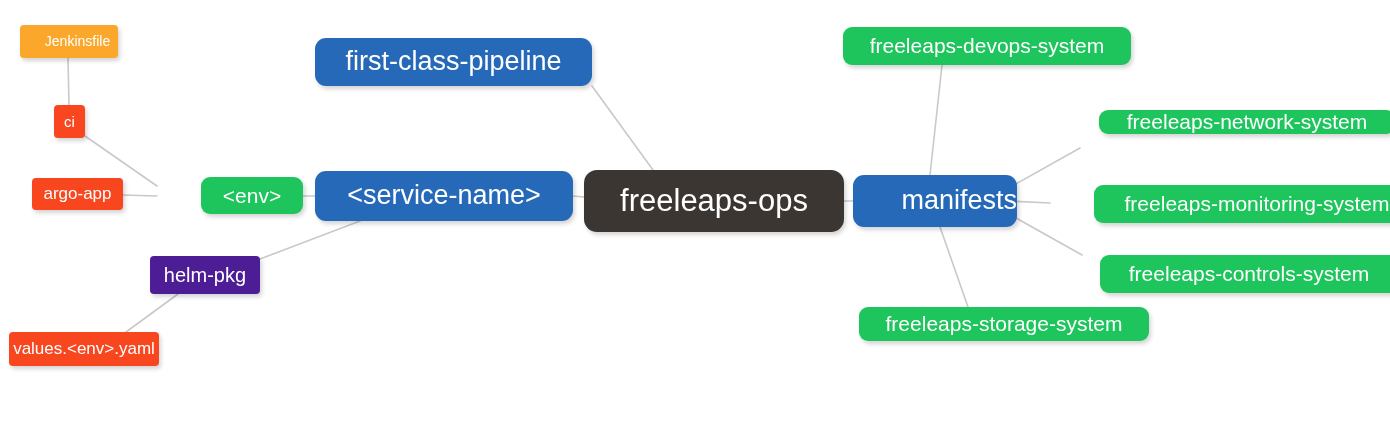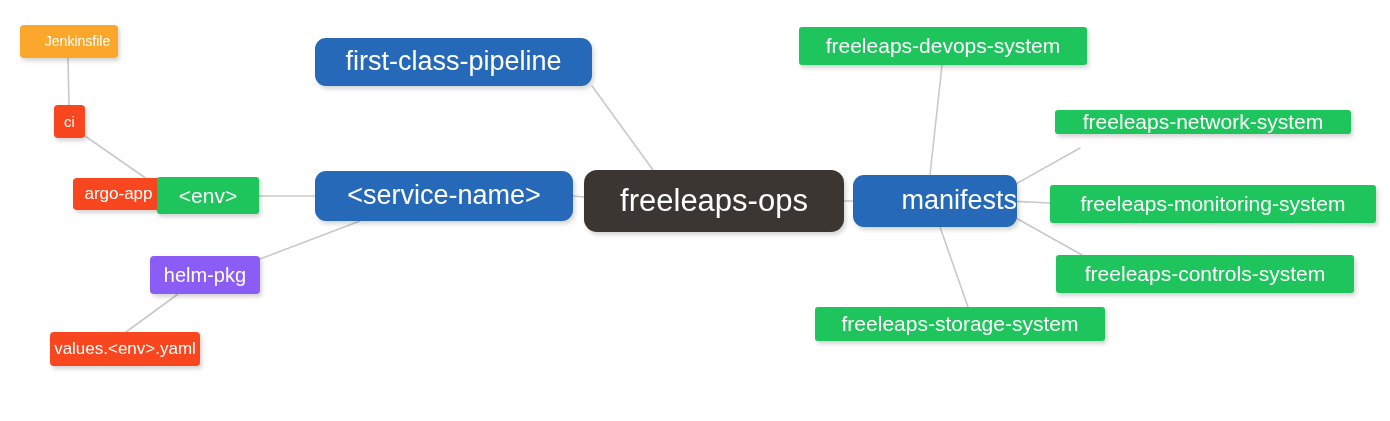--- a/index.html
+++ b/index.html
@@ -52,32 +52,32 @@
     border-radius: 13px;
   }
   .lvl-branch {
     background: #2569b8;
     font-size: 27px;
     border-radius: 11px;
   }
   .lvl-leaf-green {
     background: #1ec55c;
     font-size: 21px;
-    border-radius: 3px;
+    border-radius: 9px;
+    margin-left: 44px;
   }
   .lvl-leaf-green-sm {
-    background: #8b5cf6;
+    background: #4c1d95;
     font-size: 20px;
     border-radius: 4px;
   }
   .lvl-leaf-red {
     background: #f8461e;
     font-size: 17px;
     border-radius: 4px;
-    margin-left: 41px;
   }
   .lvl-leaf-red-sm {
     background: #f8461e;
     font-size: 15px;
     border-radius: 4px;
   }
   .lvl-leaf-orange {
     background: #faa72c;
     font-size: 14px;
     border-radius: 4px;

